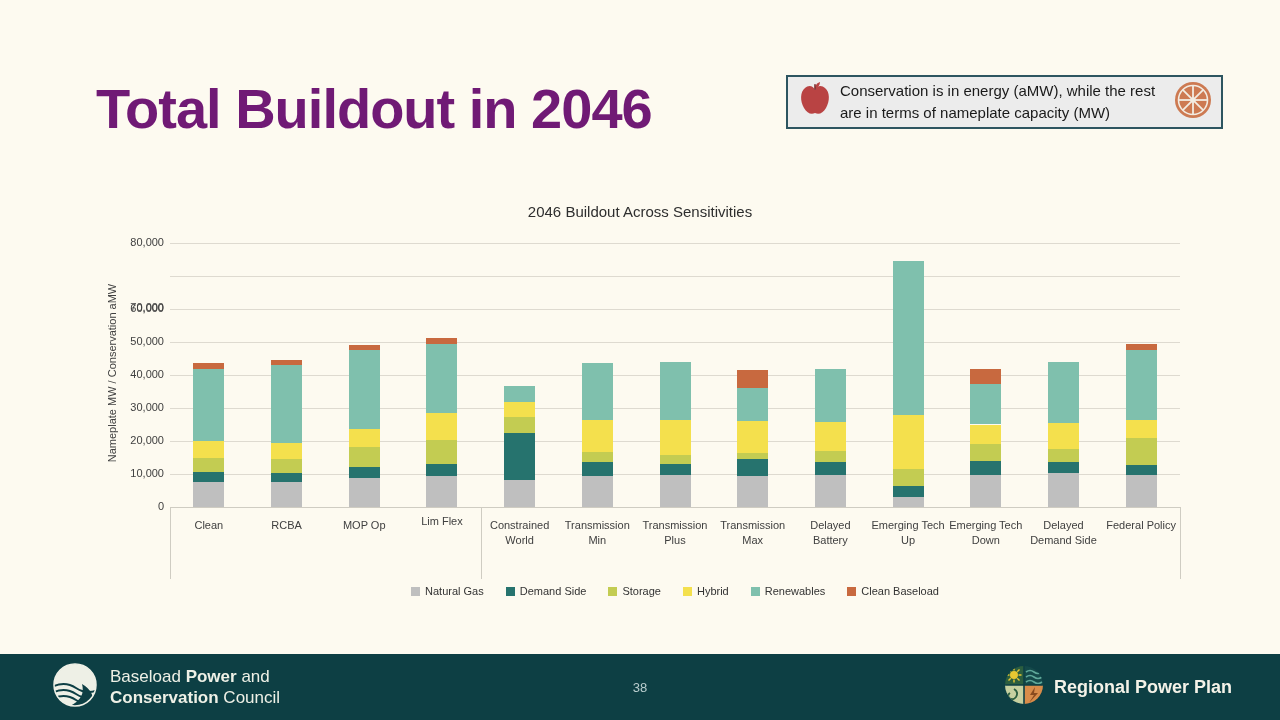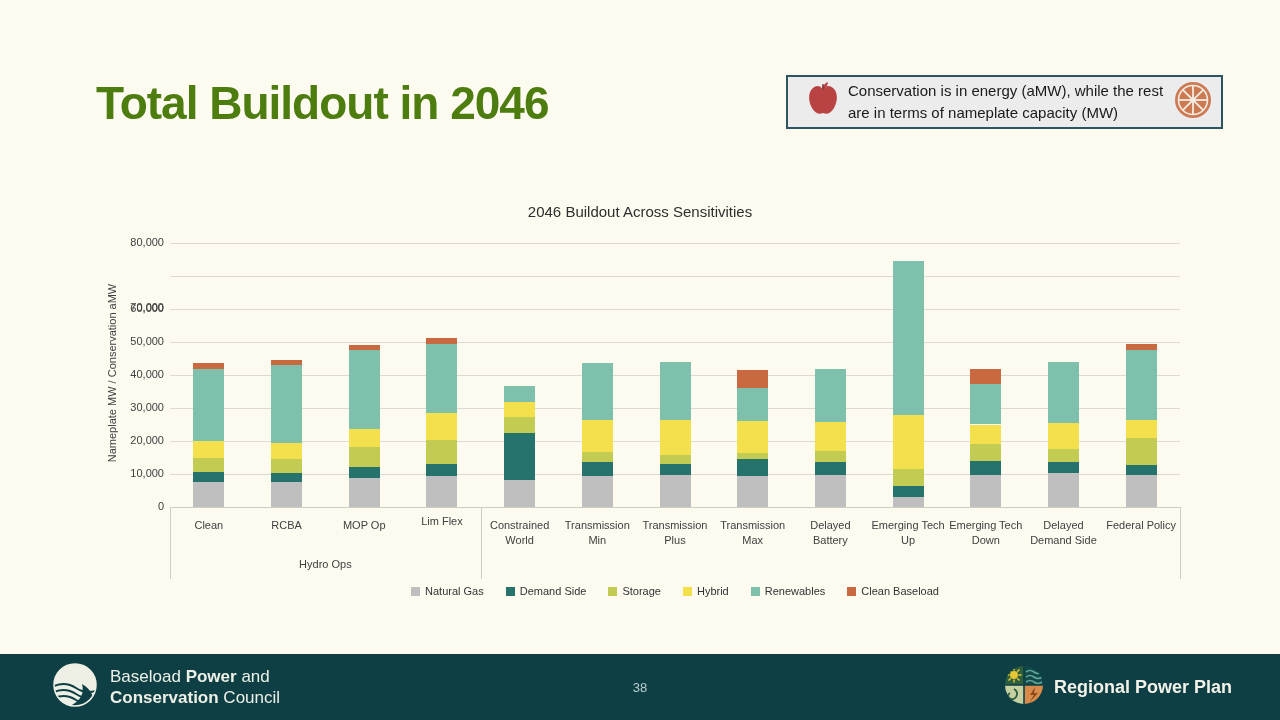--- a/index.html
+++ b/index.html
@@ -5,28 +5,28 @@
   * { margin:0; padding:0; box-sizing:border-box; }
   html,body { width:1280px; height:720px; overflow:hidden; }
   body {
     position:relative;
     font-family:"Liberation Sans", sans-serif;
     background:#fdfaf0;
   }
   
   .slide-title {
     position:absolute; left:96px; top:76px;
-    font-size:46px; font-weight:800; letter-spacing:-1px;
-    color:#4d7c0f;
+    font-size:56px; font-weight:800; letter-spacing:-1px;
+    color:#701a75;
   }
   
   .callout {
     position:absolute; left:786px; top:75px; width:437px; height:54px;
     background:#ececec; border:2px solid #2d5560;
-    display:flex; align-items:center; gap:8px; padding:0 8px 0 18px;
+    display:flex; align-items:center; gap:8px; padding:0 8px 0 10px;
   }
   .callout-text { flex:1; font-size:15px; line-height:1.45; color:#1a1a1a; }
   
   .chart-title {
     position:absolute; left:170px; top:203px; width:940px;
     text-align:center; font-size:15px; color:#2e2e2e;
   }
   #plot {
     position:absolute; left:170px; top:243px; width:1010px; height:264px;
   }
@@ -199,21 +199,20 @@
     <div class="category-label" style="left: 460.154px; top: 275px; width: 89.6923px;">Transmission<br>Plus</div>
     <div class="category-label" style="left: 537.846px; top: 275px; width: 89.6923px;">Transmission<br>Max</div>
     <div class="category-label" style="left: 615.538px; top: 275px; width: 89.6923px;">Delayed<br>Battery</div>
     <div class="category-label" style="left: 693.231px; top: 275px; width: 89.6923px;">Emerging Tech<br>Up</div>
     <div class="category-label" style="left: 770.923px; top: 275px; width: 89.6923px;">Emerging Tech<br>Down</div>
     <div class="category-label" style="left: 848.615px; top: 275px; width: 89.6923px;">Delayed<br>Demand Side</div>
     <div class="category-label" style="left: 926.308px; top: 275px; width: 89.6923px;">Federal Policy</div>
     <div class="group-separator" style="left: 0px; top: 264px; height: 72px;"></div>
     <div class="group-separator" style="left: 310.769px; top: 264px; height: 72px;"></div>
     <div class="group-separator" style="left: 1010px; top: 264px; height: 72px;"></div>
-    <div class="group-label" style="left: 0px; width: 310.769px; top: 315px;">Hydro Ops</div>
     <div class="legend">
       <span class="legend-item">
         <span class="legend-swatch" style="background: rgb(191, 191, 191);"></span>
         <span>Natural Gas</span>
       </span>
       <span class="legend-item">
         <span class="legend-swatch" style="background: rgb(38, 115, 110);"></span>
         <span>Demand Side</span>
       </span>
       <span class="legend-item">

